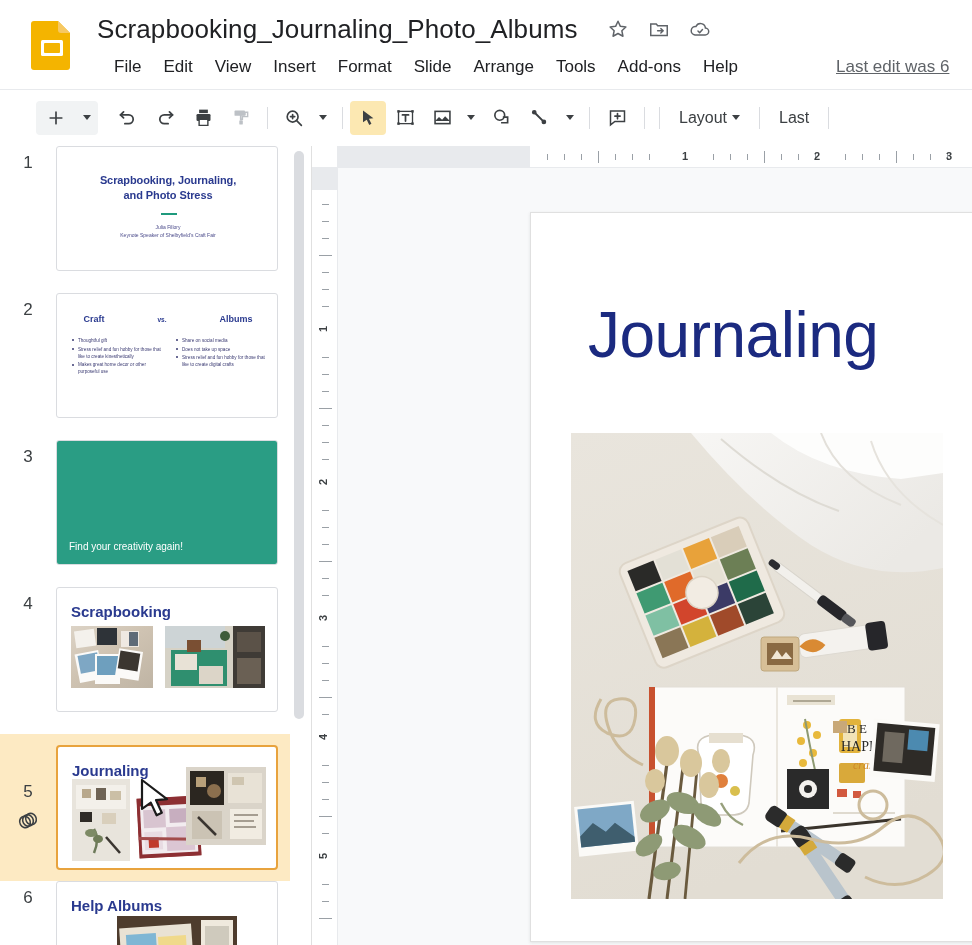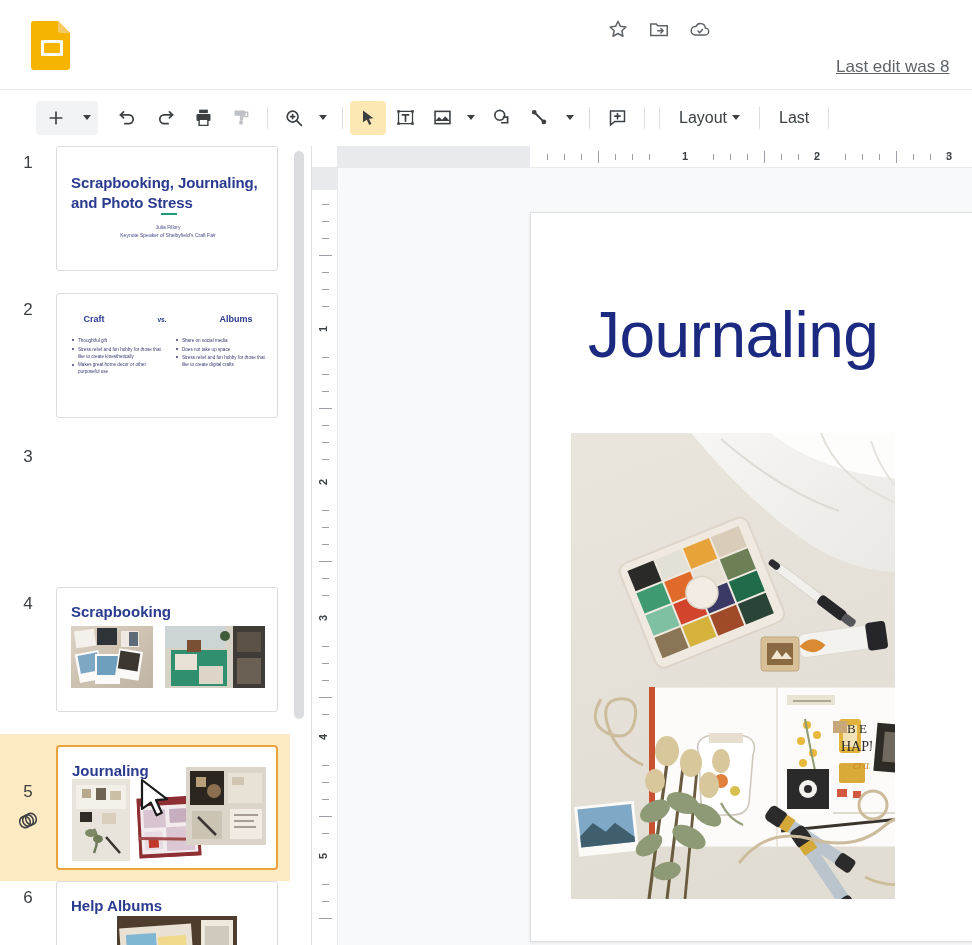--- a/index.html
+++ b/index.html
@@ -100,21 +100,21 @@
     background: #ffffff; border: 1px solid #dadce0; border-radius: 3px;
     position: relative; overflow: hidden; cursor: pointer; flex: 0 0 222px;
   }
   .slide-row.selected .thumb {
     border: 2px solid #e8a33d; border-radius: 4px;
   }
 
   
   .t1-title {
     position: absolute; left: 14px; top: 26px; width: 194px;
-    font-size: 15px; color: #2a3a8f; line-height: 1.35;
+    text-align: center; font-size: 11px; color: #2a3a8f; line-height: 1.35;
     font-weight: 600; letter-spacing: -.1px;
   }
   .t1-rule {
     position: absolute; left: 104px; top: 66px; width: 16px; height: 2px;
     background: #1f9a7d;
   }
   .t1-sub {
     position: absolute; left: 14px; top: 76px; width: 194px;
     text-align: center; font-size: 5px; color: #4a4a8a; line-height: 1.6;
   }
@@ -203,38 +203,39 @@
     background: #ffffff; border: 1px solid #e0e0e0;
     box-shadow: 0 1px 3px rgba(60,64,67,.12);
   }
   .slide-title-main {
     position: absolute; left: 57px; top: 85px;
     font-size: 64px; color: #1b2a80; letter-spacing: -.5px;
     white-space: nowrap;
   }
   .slide-photo {
     position: absolute; left: 40px; top: 220px;
-    width: 324px; height: 466px;
+    width: 372px; height: 466px;
     overflow: hidden; background: #b91c1c;
   }
 </style>
 </head>
 <body>
 
 <div class="titlebar">
 
   <div class="app-logo">
     <svg width="48" height="52" viewBox="0 0 48 52">
       <path d="M6 3h24l12 12v34a3 3 0 0 1-3 3H6a3 3 0 0 1-3-3V6a3 3 0 0 1 3-3z" fill="#f4b400"></path>
       <path d="M30 3l12 12H33a3 3 0 0 1-3-3V3z" fill="#f6c863"></path>
       <rect x="13" y="22" width="22" height="16" rx="1.5" fill="#ffffff"></rect>
       <rect x="16" y="25" width="16" height="10" rx="1" fill="#f4b400"></rect>
     </svg>
   </div>
 
+  <div class="doc-title">Scrapbooking_Journaling_Photo_Albums</div>
 
   <div class="title-icons">
     <span class="ticon">
       <svg width="22" height="22" viewBox="0 0 24 24" fill="none" stroke="#5f6368" stroke-width="1.6" stroke-linejoin="round">
         <path d="M12 3.5l2.6 5.6 6 .7-4.4 4.1 1.2 6-5.4-3-5.4 3 1.2-6L3.4 9.8l6-.7z"></path>
       </svg>
     </span>
     <span class="ticon">
       <svg width="22" height="22" viewBox="0 0 24 24" fill="none" stroke="#5f6368" stroke-width="1.6">
         <path d="M3 6.5h6l1.6 2H21v10.5H3z"></path>
@@ -242,22 +243,34 @@
       </svg>
     </span>
     <span class="ticon">
       <svg width="22" height="22" viewBox="0 0 24 24" fill="none" stroke="#5f6368" stroke-width="1.6">
         <path d="M6.5 18.5h11a3.8 3.8 0 0 0 .4-7.6A5.4 5.4 0 0 0 7.6 9.3 3.9 3.9 0 0 0 6.5 18.5z"></path>
         <path d="M9.8 14.2l1.8 1.8 3.1-3.4" stroke-linecap="round" stroke-linejoin="round"></path>
       </svg>
     </span>
   </div>
 
-
-  <div class="last-edit">Last edit was 8</div>
+  <div class="menubar">
+    <div class="menu-item">File</div>
+    <div class="menu-item">Edit</div>
+    <div class="menu-item">View</div>
+    <div class="menu-item">Insert</div>
+    <div class="menu-item">Format</div>
+    <div class="menu-item">Slide</div>
+    <div class="menu-item">Arrange</div>
+    <div class="menu-item">Tools</div>
+    <div class="menu-item">Add-ons</div>
+    <div class="menu-item">Help</div>
+  </div>
+
+  <div class="last-edit">Last edit was 6</div>
 </div>
 
 <div class="toolbar">
   <div style="width:36px"></div>
 
   <div class="tb-newgroup">
     <div class="tb-btn" style="width:40px">
       <svg width="20" height="20" viewBox="0 0 24 24" stroke="#3c4043" stroke-width="2" stroke-linecap="round">
         <path d="M12 5v14M5 12h14"></path>
       </svg>
@@ -419,20 +432,24 @@
             <li>Stress relief and fun hobby for those that like to create digital crafts</li>
           </ul>
         </div>
       </div>
     </div>
   </div>
 
   <div class="slide-row" style="top:294px;">
     <div class="slide-meta">
       <span class="slide-num">3</span>
+    </div>
+    <div class="thumb">
+      <div class="t3-fill"></div>
+      <div class="t3-text">Find your creativity again!</div>
     </div>
   </div>
 
   <div class="slide-row" style="top:441px;">
     <div class="slide-meta">
       <span class="slide-num">4</span>
     </div>
     <div class="thumb">
       <div class="t-head-left">Scrapbooking</div>
       <div class="ph" style="left:14px;top:38px;width:82px;height:62px;

